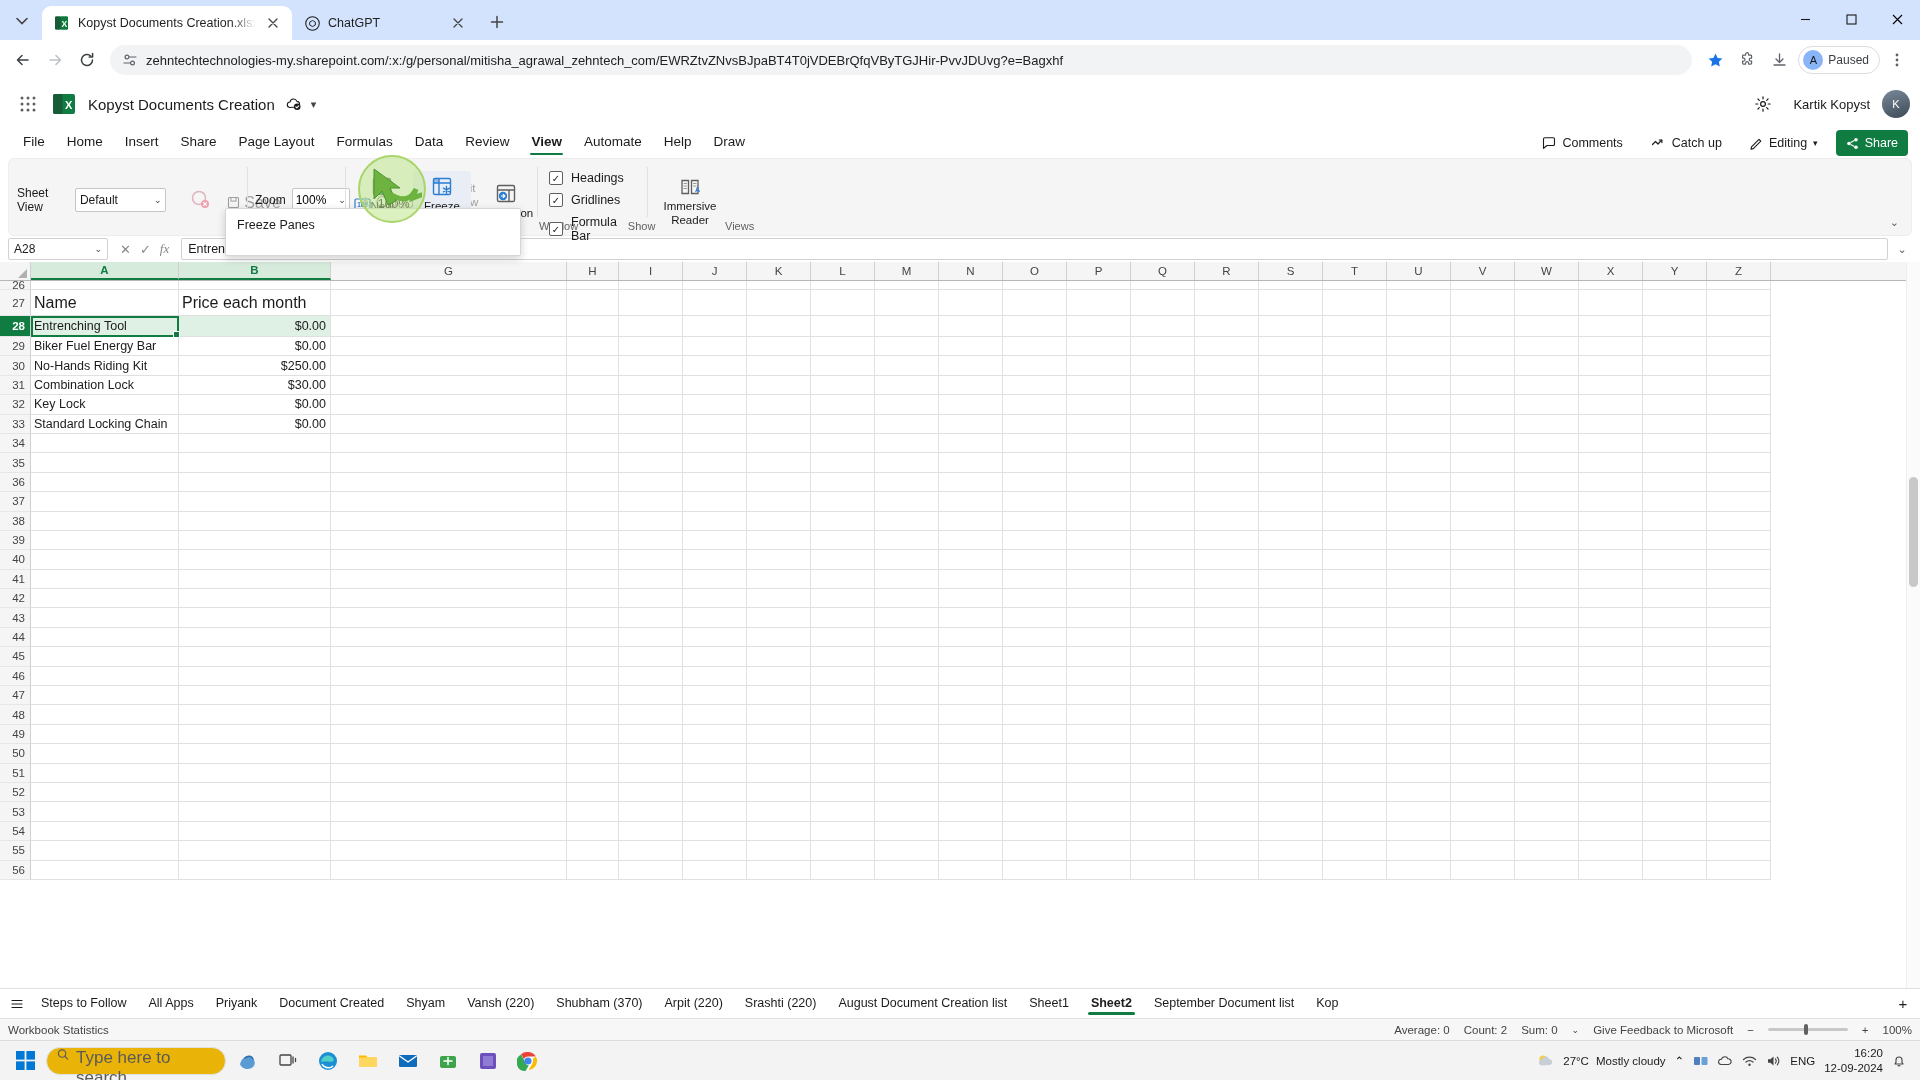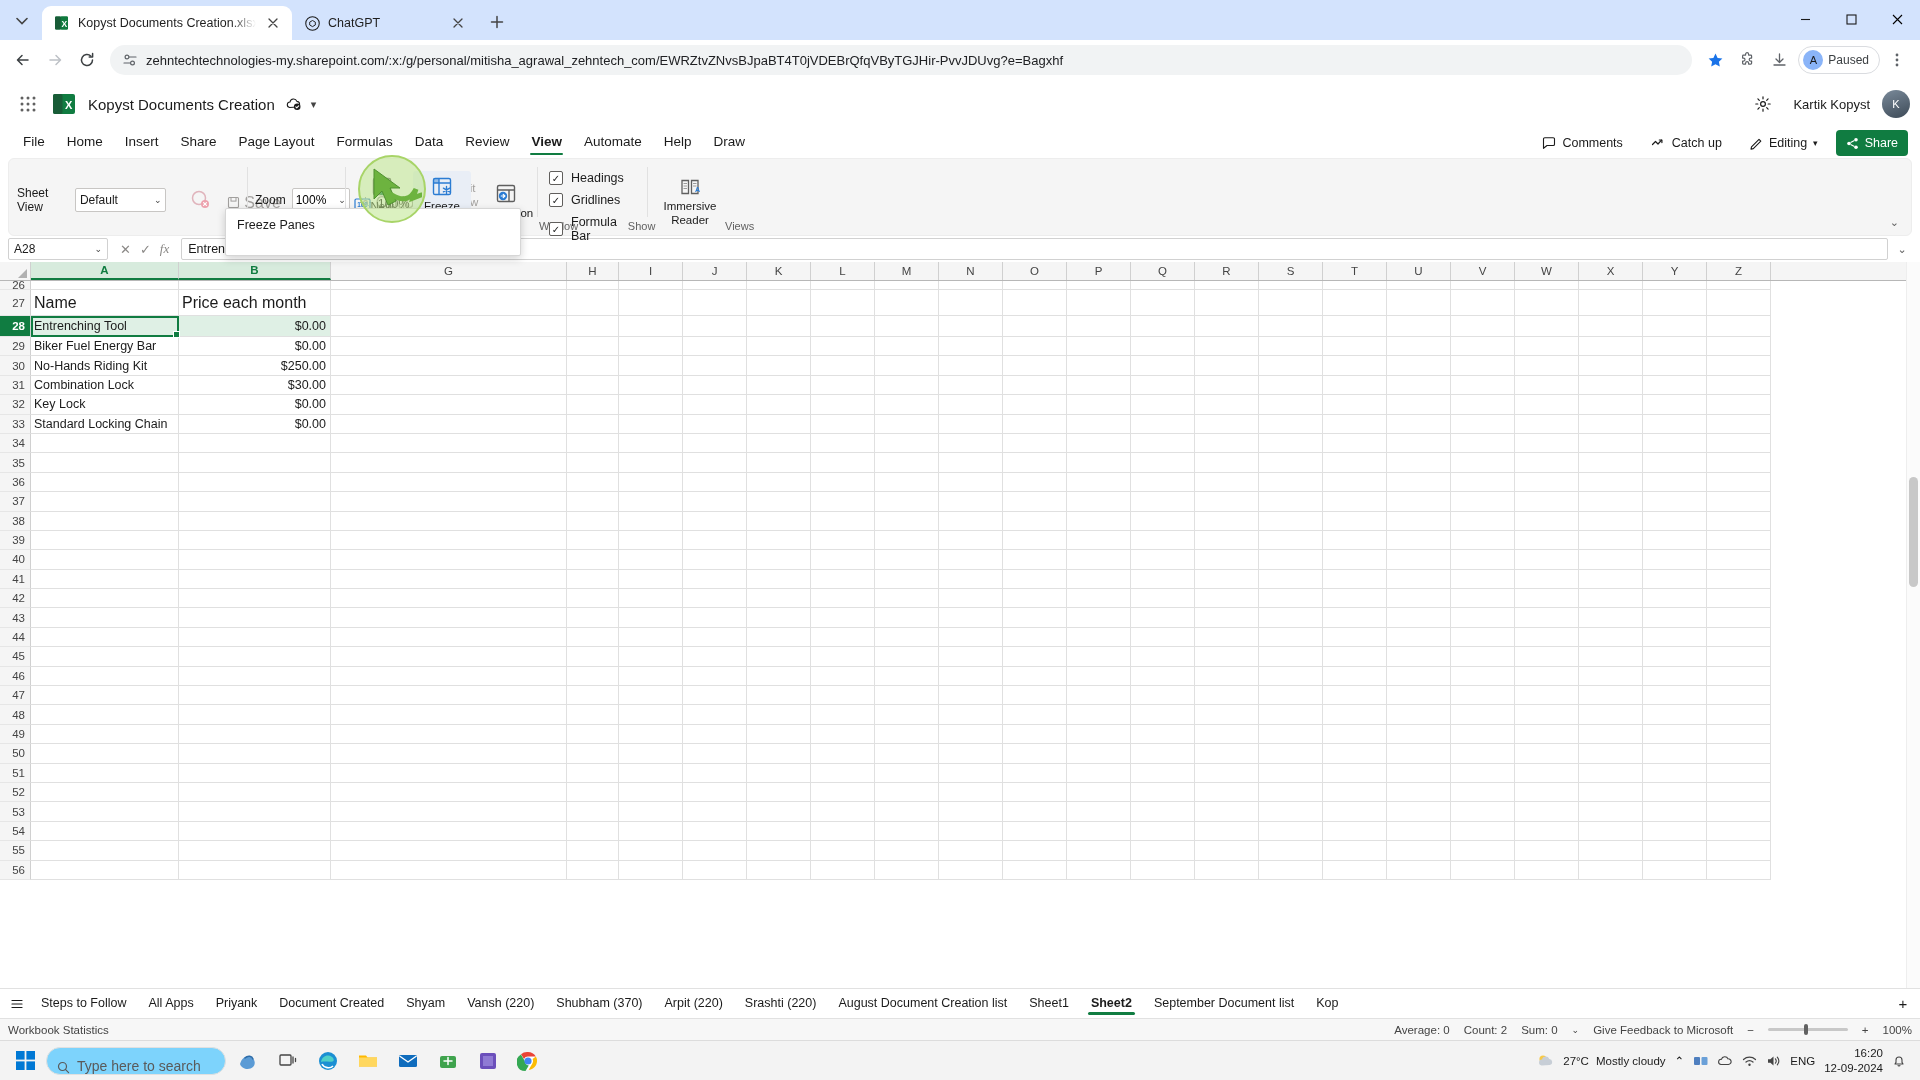--- a/index.html
+++ b/index.html
@@ -273,23 +273,23 @@
   .zoomslider { width: 80px; height: 3px; background: #c8c8c8; border-radius:2px; position: relative; }
   .zoomslider::after { content:""; position:absolute; left:36px; top:-4px; width:4px; height:11px; background:#616161; border-radius:2px;}
 
   
   .taskbar {
     height: 40px; background: #f3f3f3; display: flex; align-items: center;
     padding: 0 8px; flex: none; gap: 4px; border-top:1px solid #dcdcdc;
   }
   .tb-start { width: 34px; height: 32px; display:flex;align-items:center;justify-content:center; }
   .tb-search {
-    width: 180px; height: 28px; background: #7dd3fc; border-radius: 14px;
-    display: flex; align-items: flex-end; gap: 7px; padding: 0 10px;
-    font-size: 14px; color: #5a5a5a; border: 1px solid #e0e0e0;
+    width: 180px; height: 28px; background: #eab308; border-radius: 14px;
+    display: flex; align-items: flex-start; gap: 7px; padding: 0 10px;
+    font-size: 17px; color: #5a5a5a; border: 1px solid #e0e0e0;
   }
   .tb-app { width: 36px; height: 32px; display: flex; align-items: center; justify-content: center; border-radius:4px;}
   .tray { margin-left: auto; display: flex; align-items: center; gap: 9px; font-size: 11.5px; color: #1b1b1b; padding-right: 6px;}
   .tray-weather { display: flex; align-items: center; gap: 7px; font-size: 11.5px; }
   .tray-clock { display: flex; flex-direction: column; align-items: flex-end; line-height: 1.25; font-size: 11.5px; }
 </style>
 </head>
 <body>
 
 <div class="browser">

